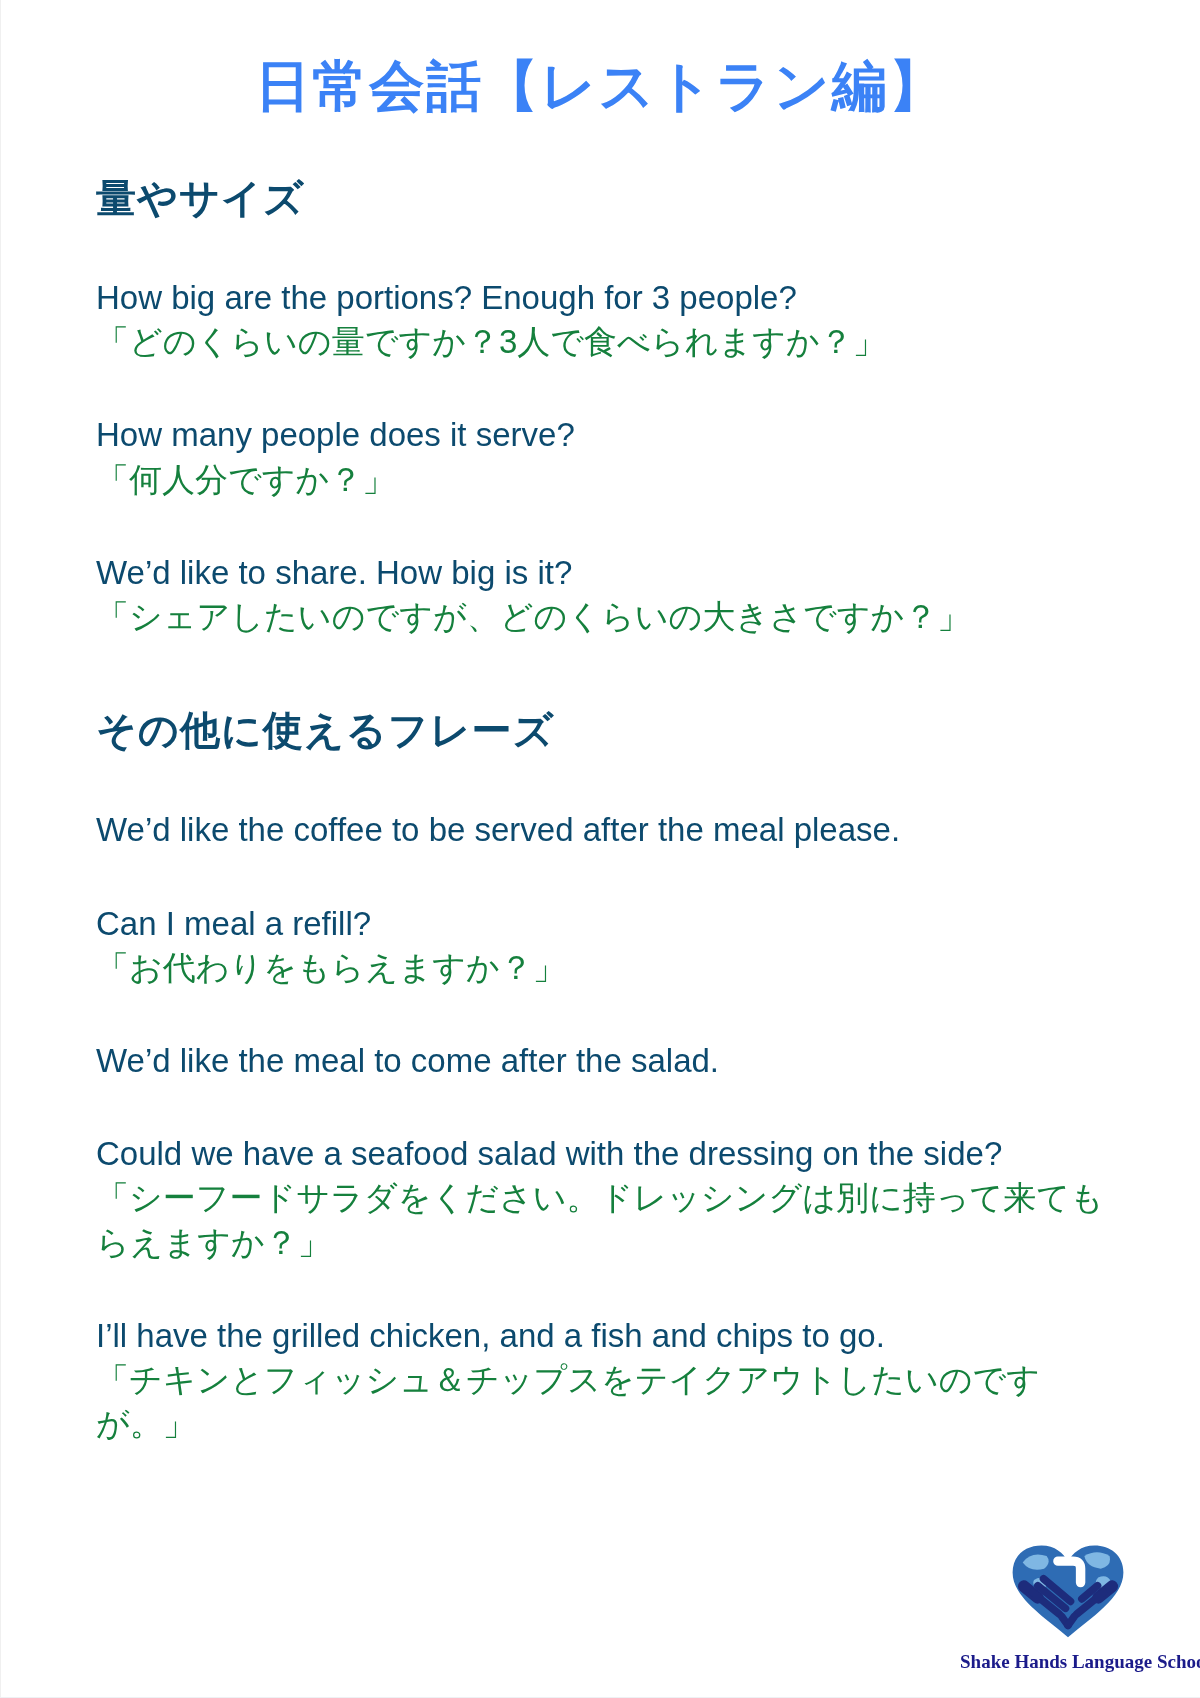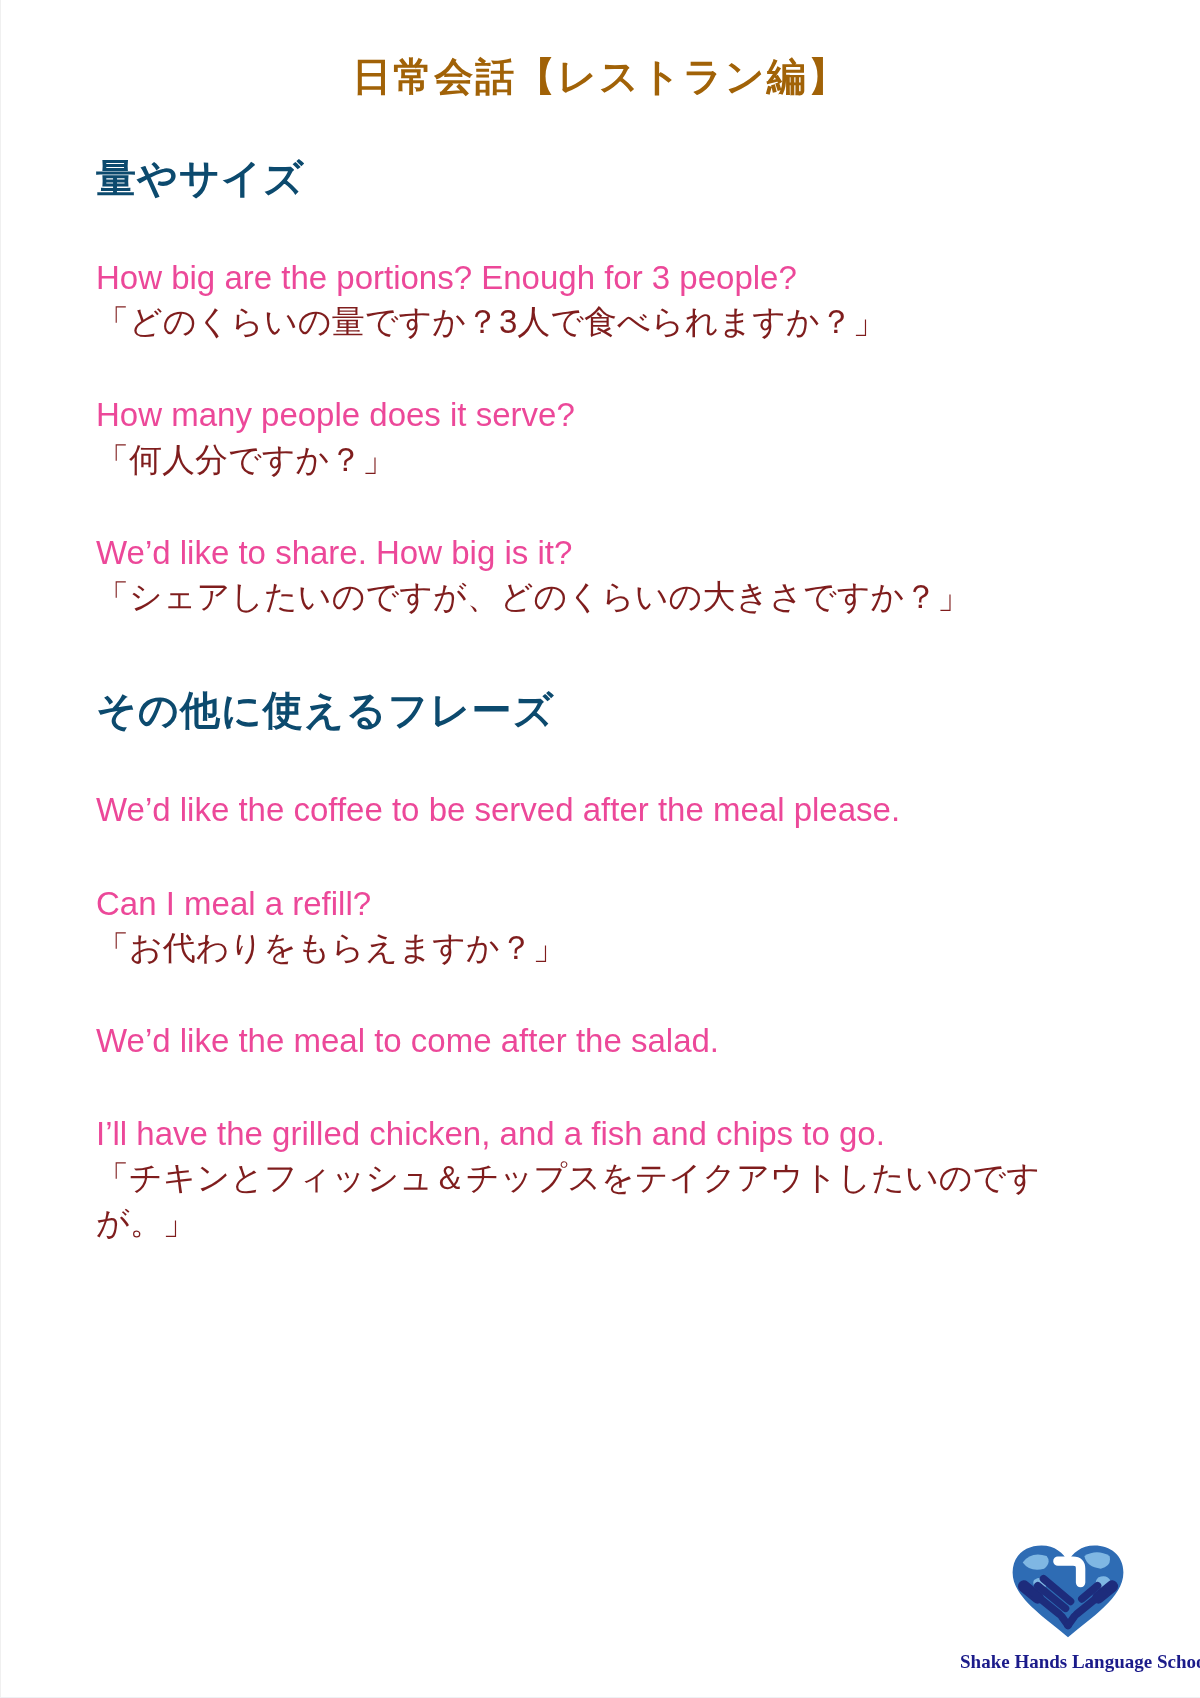--- a/index.html
+++ b/index.html
@@ -11,24 +11,24 @@
     margin: 0 auto;
     background: #ffffff;
     border-left: 1px solid #f0f0f0;
     border-bottom: 1px solid #eef1f4;
     font-family: "Liberation Sans", "DejaVu Sans", sans-serif;
     overflow: hidden;
   }
   .title {
     margin: 50px 0 0 0;
     text-align: center;
-    font-size: 39px;
+    font-size: 55px;
     font-weight: 900;
     letter-spacing: 2px;
-    color: #a16207;
+    color: #3b82f6;
   }
   .content {
     padding: 0 90px 0 95px;
   }
   .section-heading {
     font-size: 40px;
     font-weight: 900;
     color: #0c4a6e;
     letter-spacing: 1px;
     margin: 47px 0 50px 0;
@@ -38,24 +38,24 @@
     font-family: Liberation Mono, monospace;
   }
   .phrase {
     margin: 0 0 49px 0;
     max-width: 1018px;
   }
   .phrase p {
     margin: 0;
     font-size: 33px;
     line-height: 1.34;
-    color: #ec4899;
+    color: #0c4a6e;
   }
   .phrase p.ja {
-    color: #7f1d1d;
+    color: #15803d;
   }
   .logo {
     position: absolute;
     right: 24px;
     bottom: 24px;
     width: 216px;
     text-align: center;
   }
   .logo-icon svg {
     width: 126px;
@@ -106,20 +106,24 @@
 
     <div class="phrase">
       <p class="en">Can I meal a refill?</p>
       <p class="ja">「お代わりをもらえますか？」</p>
     </div>
 
     <div class="phrase">
       <p class="en">We’d like the meal to come after the salad.</p>
     </div>
 
+    <div class="phrase">
+      <p class="en">Could we have a seafood salad with the dressing on the side?</p>
+      <p class="ja">「シーフードサラダをください。ドレッシングは別に持って来てもらえますか？」</p>
+    </div>
 
     <div class="phrase">
       <p class="en">I’ll have the grilled chicken, and a fish and chips to go.</p>
       <p class="ja">「チキンとフィッシュ＆チップスをテイクアウトしたいのですが。」</p>
     </div>
 
   </div>
 
   <div class="logo">
     <div class="logo-icon">

